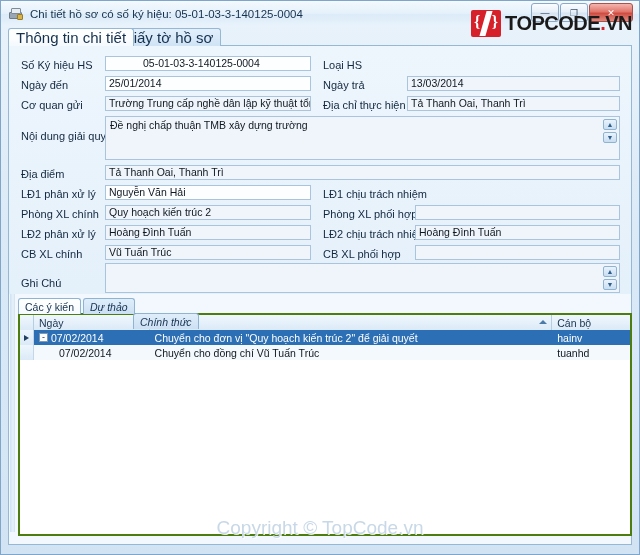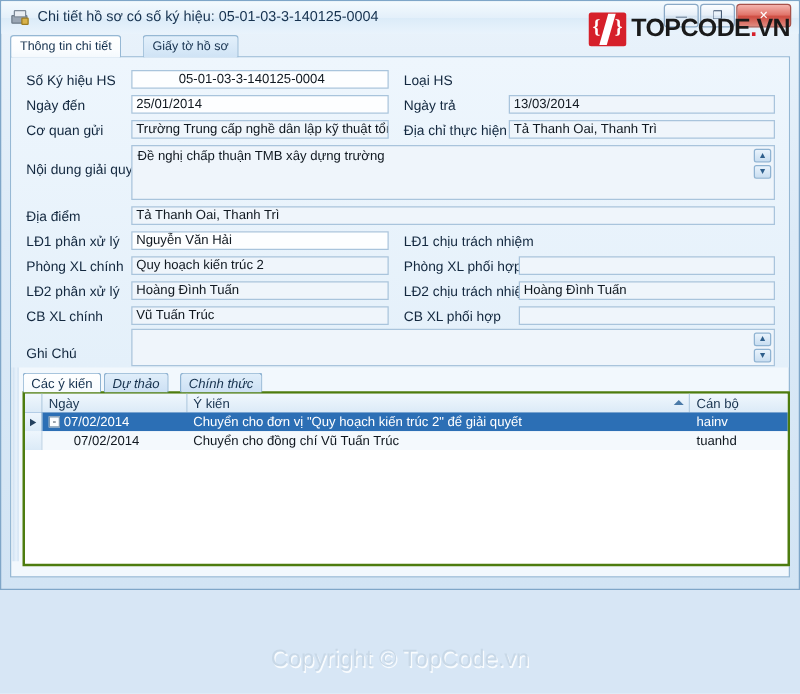--- a/index.html
+++ b/index.html
@@ -4,21 +4,21 @@
 <style>
   html,body{margin:0;padding:0;}
   body{
     width:640px;height:555px;overflow:hidden;
     font-family:"Liberation Sans","DejaVu Sans",sans-serif;
     font-size:11px;color:#1b1b1b;
     background:#d7e6f5;
   }
   
   .window{
-    position:absolute;left:0;top:0;width:640px;height:472px;
+    position:absolute;left:0;top:0;width:640px;height:555px;
     background:linear-gradient(180deg,#eaf3fb 0%,#dceaf7 40%,#d2e4f4 100%);
     border:1px solid #7fa6c8;
     box-sizing:border-box;
   }
   .titlebar{
     position:absolute;left:0;top:0;right:0;height:26px;
     background:linear-gradient(180deg,#f4fafe 0%,#e4f0fa 50%,#dbebf8 51%,#e9f3fc 100%);
     display:flex;align-items:center;
   }
   .title-icon{
@@ -50,21 +50,21 @@
   .logo-text .t1{color:#1a1a1a;}
   .logo-text .t2{color:#1a1a1a;}
   .logo-text .dot{color:#d6202a;}
   .logo-text .vn{color:#1a1a1a;}
   
   .tabstrip{position:absolute;left:7px;top:27px;right:7px;height:18px;}
   .tab{
     position:absolute;top:0;height:18px;box-sizing:border-box;
     border:1px solid #96b8d4;border-bottom:none;
     border-radius:3px 3px 0 0;
-    display:flex;align-items:center;padding:0 7px;font-size:10px;color:#15314e;white-space:nowrap;
+    display:flex;align-items:center;padding:0 7px;font-size:15px;color:#15314e;white-space:nowrap;
   }
   .tab.active{left:0;background:linear-gradient(180deg,#ffffff 0%,#fbfdff 60%,#f4f9fd 100%);z-index:3;}
   .tab.inactive{background:linear-gradient(180deg,#e3f0fb 0%,#cfe3f5 100%);z-index:2;}
   .tabpanel{
     position:absolute;left:7px;top:44px;right:7px;bottom:9px;
     background:#f2f8fd;border:1px solid #96b8d4;box-sizing:border-box;
   }
   
   .form{position:absolute;left:0;top:0;right:0;height:248px;
      background:linear-gradient(180deg,#eef6fd 0%,#e4f0fa 100%);}
@@ -216,21 +216,21 @@
       </div>
     </div>
 
     <div class="lowertabs">
       <div class="ltab active" style="left:0;">
         <span>Các ý kiến</span>
       </div>
       <div class="ltab inactive" style="left:65px;">
         <span>Dự thảo</span>
       </div>
-      <div class="ltab inactive" style="left:126px;">
+      <div class="ltab inactive" style="left:115px;margin-top:15px;">
         <span>Chính thức</span>
       </div>
     </div>
 
     <div class="gridwrap">
 
       <div class="gridhead">
         <div class="gh" style="width:14px;padding:0;"></div>
         <div class="gh" style="width:116px;">
           <span>Ngày</span>

